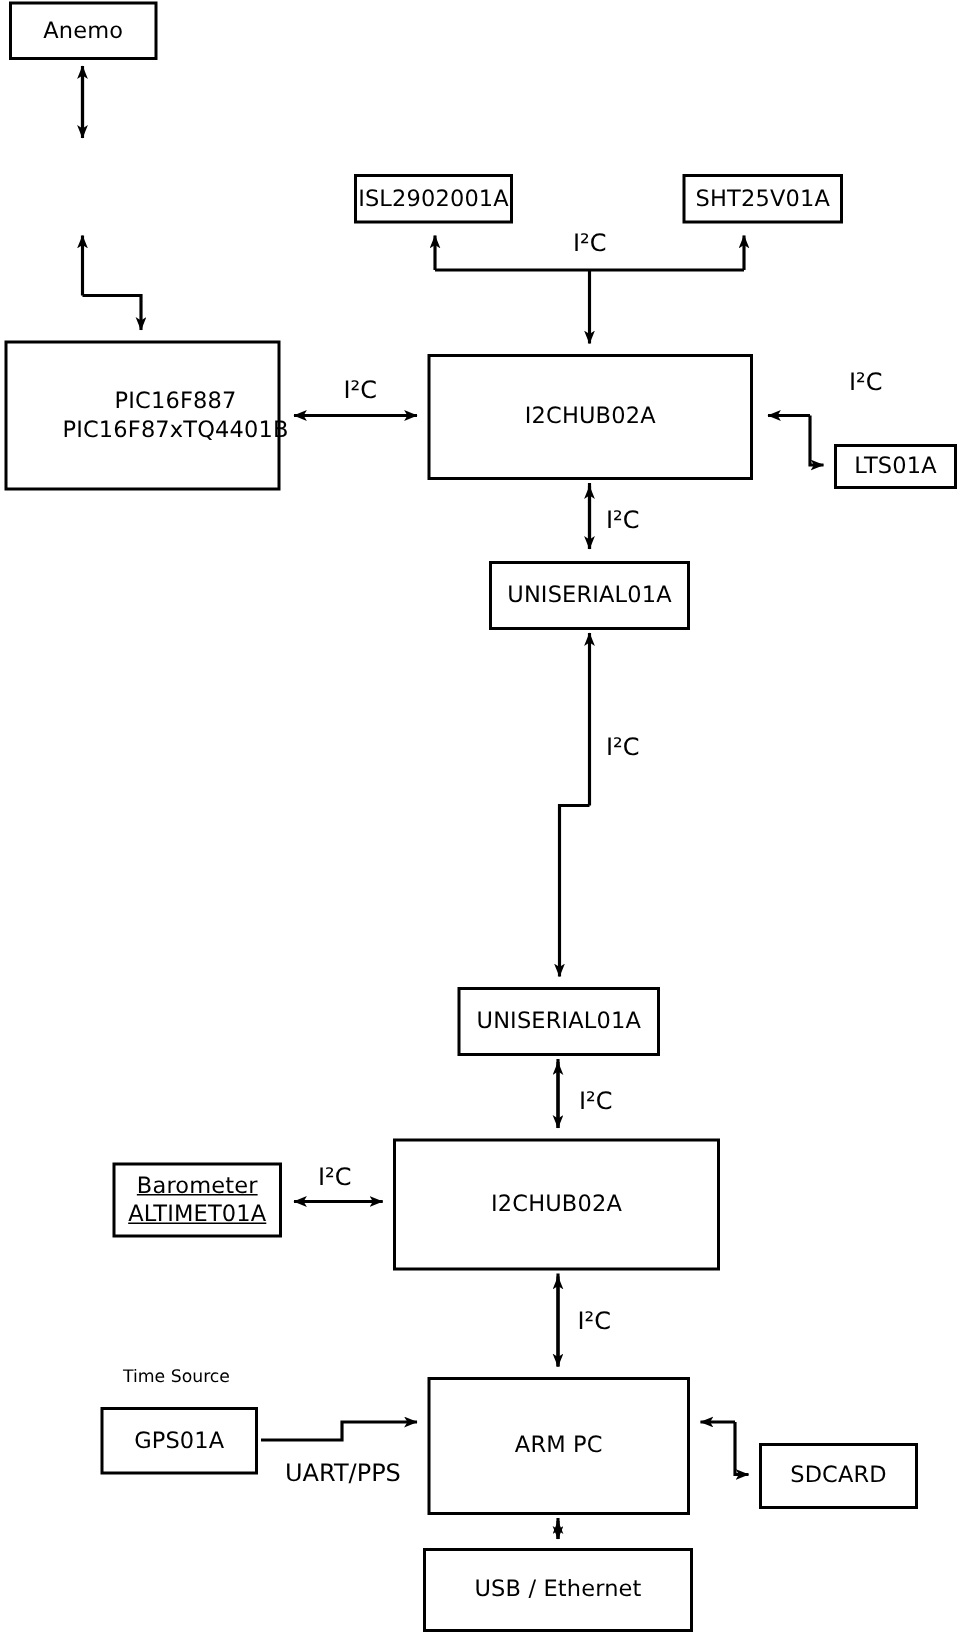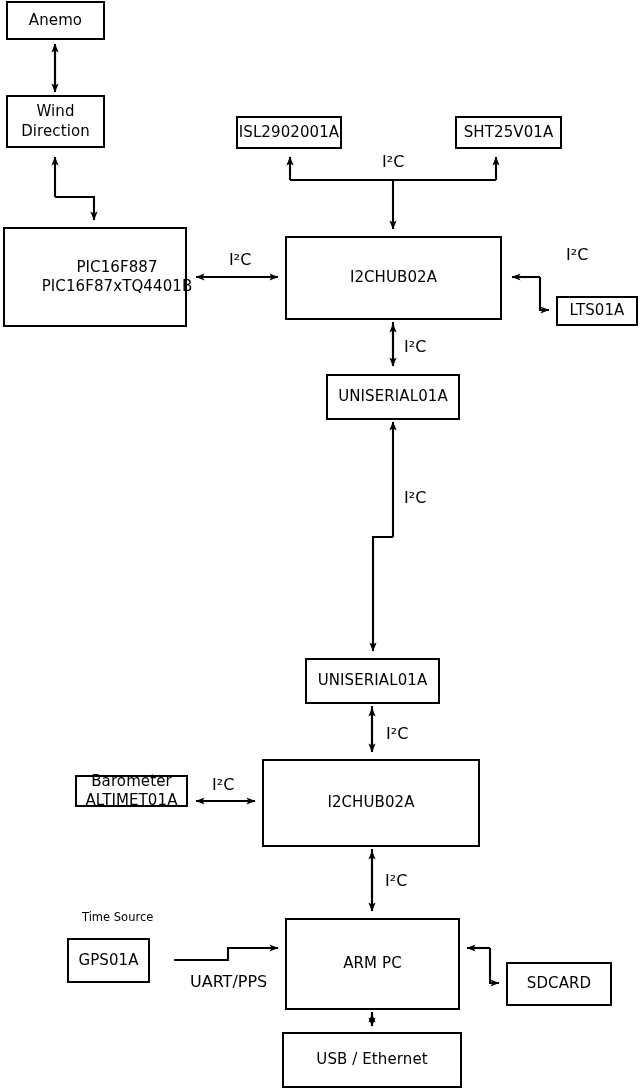--- a/index.html
+++ b/index.html
@@ -112,24 +112,20 @@
 
       <line x1="372" y1="1012" x2="372" y2="1026" marker-end="url(#ah)"></line>
       <line x1="372" y1="1026" x2="372" y2="1014" marker-end="url(#ah)"></line>
     </g>
   </svg>
 
   <div class="node" style="left:6px; top:1px; width:99px; height:39px;">
     <span class="lbl">Anemo</span>
   </div>
 
-  <div class="node" style="left:6px; top:95px; width:99px; height:53px;">
-    <span class="lbl">Wind
-Direction</span>
-  </div>
 
   <div class="node" style="left:3px; top:227px; width:184px; height:100px;padding-left:44px;">
     <span class="lbl">PIC16F887
 PIC16F87xTQ4401B</span>
   </div>
 
   <div class="node" style="left:236px; top:116px; width:106px; height:33px;">
     <span class="lbl">ISL2902001A</span>
   </div>
 
@@ -150,30 +146,30 @@
   </div>
 
   <div class="node" style="left:305px; top:658px; width:135px; height:46px;">
     <span class="lbl">UNISERIAL01A</span>
   </div>
 
   <div class="node" style="left:262px; top:759px; width:218px; height:88px;">
     <span class="lbl">I2CHUB02A</span>
   </div>
 
-  <div class="node" style="left:75px; top:775px; width:113px; height:32px;">
+  <div class="node" style="left:75px; top:775px; width:113px; height:50px;text-decoration:underline;">
     <span class="lbl">Barometer
 ALTIMET01A</span>
   </div>
 
   <div class="node" style="left:285px; top:918px; width:175px; height:92px;">
     <span class="lbl">ARM PC</span>
   </div>
 
-  <div class="node" style="left:67px; top:938px; width:83px; height:45px;">
+  <div class="node" style="left:67px; top:938px; width:105px; height:45px;">
     <span class="lbl">GPS01A</span>
   </div>
 
   <div class="node" style="left:506px; top:962px; width:106px; height:44px;">
     <span class="lbl">SDCARD</span>
   </div>
 
   <div class="node" style="left:282px; top:1032px; width:180px; height:56px;">
     <span class="lbl">USB / Ethernet</span>
   </div>

